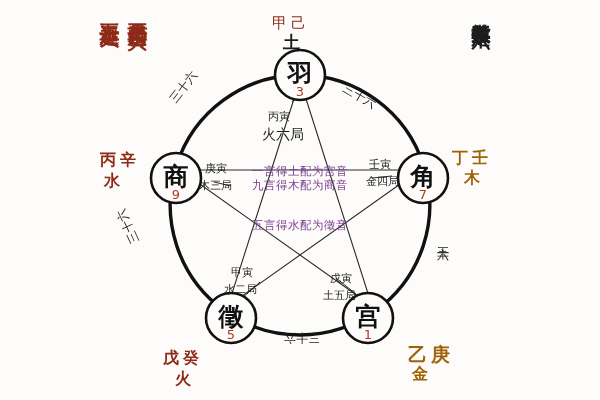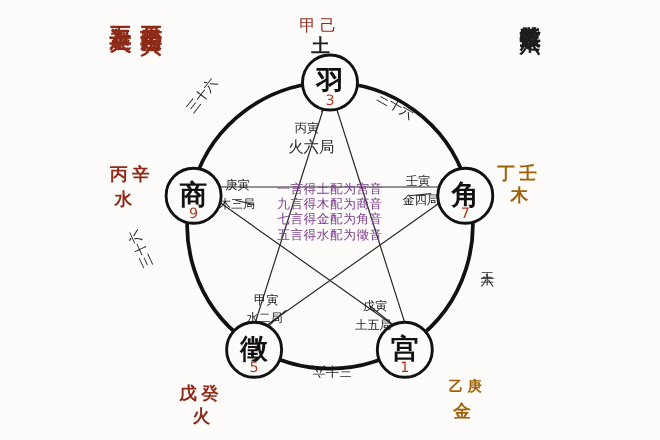--- a/index.html
+++ b/index.html
@@ -147,21 +147,21 @@
 
   <div class="node-glyph" style="left:401px; top:160px; width:44px; font-size:25px;">角</div>
   <div class="node-num" style="left:401px; top:187px; width:44px; font-size:13px;">7</div>
   <div class="txt salmon" style="left:452px; top:150px; font-size:16px; letter-spacing:4px; font-family:'DejaVu Serif','Liberation Serif',serif; font-weight:700;">丁壬</div>
   <div class="txt salmon" style="left:464px; top:170px; font-size:16px; font-family:'DejaVu Serif','Liberation Serif',serif; font-weight:700;">木</div>
   <div class="small-note" style="left:369px; top:158px; font-size:11px;text-align:center;">壬寅</div>
   <div class="small-note" style="left:366px; top:175px; font-size:11px;">金四局</div>
 
   <div class="node-glyph" style="left:346px; top:300px; width:44px; font-size:25px;">宫</div>
   <div class="node-num" style="left:346px; top:327px; width:44px; font-size:13px;">1</div>
-  <div class="txt salmon" style="left:408px; top:345px; font-size:13px; letter-spacing:4px; font-family:'DejaVu Serif','Liberation Serif',serif; font-weight:700;">乙庚</div>
+  <div class="txt salmon" style="left:408px; top:345px; font-size:19px; letter-spacing:4px; font-family:'DejaVu Serif','Liberation Serif',serif; font-weight:700;">乙庚</div>
   <div class="txt salmon" style="left:412px; top:366px; font-size:16px; font-family:'DejaVu Serif','Liberation Serif',serif; font-weight:700;">金</div>
   <div class="small-note" style="left:330px; top:272px; font-size:11px;">戊寅</div>
   <div class="small-note" style="left:323px; top:289px; font-size:11px;">土五局</div>
 
   <div class="node-glyph" style="left:209px; top:300px; width:44px; font-size:25px;">徵</div>
   <div class="node-num" style="left:209px; top:327px; width:44px; font-size:13px;">5</div>
   <div class="txt red" style="left:163px; top:350px; font-size:16px; letter-spacing:4px; font-family:'DejaVu Serif','Liberation Serif',serif; font-weight:700;">戊癸</div>
   <div class="txt red" style="left:175px; top:371px; font-size:16px; font-family:'DejaVu Serif','Liberation Serif',serif; font-weight:700;">火</div>
   <div class="small-note" style="left:231px; top:266px; font-size:11px;">甲寅</div>
   <div class="small-note" style="left:224px; top:283px; font-size:11px;">水二局</div>
@@ -174,21 +174,20 @@
   <div class="small-note" style="left:199px; top:179px; font-size:11px;">木三局</div>
 
   <div class="arc-label" style="left:166px; top:96px; transform:rotate(-52deg); transform-origin:left top;">三十六</div>
   <div class="arc-label" style="left:348px; top:80px; transform:rotate(30deg); transform-origin:left top;">三十六</div>
   <div class="arc-label" style="left:434px; top:238px; writing-mode:vertical-rl; text-orientation:upright;">三十六</div>
   <div class="arc-label" style="left:320px; top:346px; transform:rotate(180deg); transform-origin:left top;">三十六</div>
   <div class="arc-label" style="left:128px; top:246px; transform:rotate(-115deg); transform-origin:left top;">三十六</div>
 
   <div class="center-line" style="left:252px; top:164px;">一言得土配为宫音</div>
   <div class="center-line" style="left:252px; top:178px;">九言得木配为商音</div>
-  <div class="center-line" style="left:252px; top:192px;">七言得金配为角音</div>
-  <div class="center-line" style="left:252px; top:206px;">五言得水配为徵音</div>
+  <div class="center-line" style="left:252px; top:218px;">五言得水配为徵音</div>
 
   <div class="corner-col vcol red" style="left:100px; top:8px; font-size:20px; line-height:1;">五运起于火</div>
   <div class="corner-col vcol red" style="left:128px; top:8px; font-size:20px; line-height:1;">正月起于丙寅</div>
 
   <div class="corner-col vcol black" style="left:472px; top:8px; font-size:19px; line-height:1;">紫微数定三十六</div>
 
 </div>
 
 </body></html>

